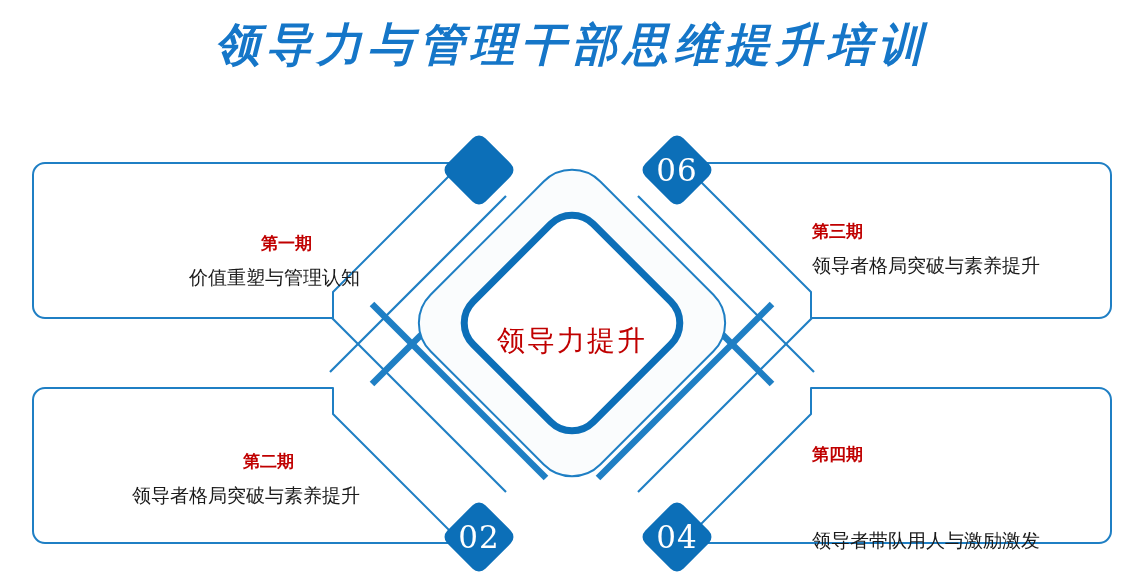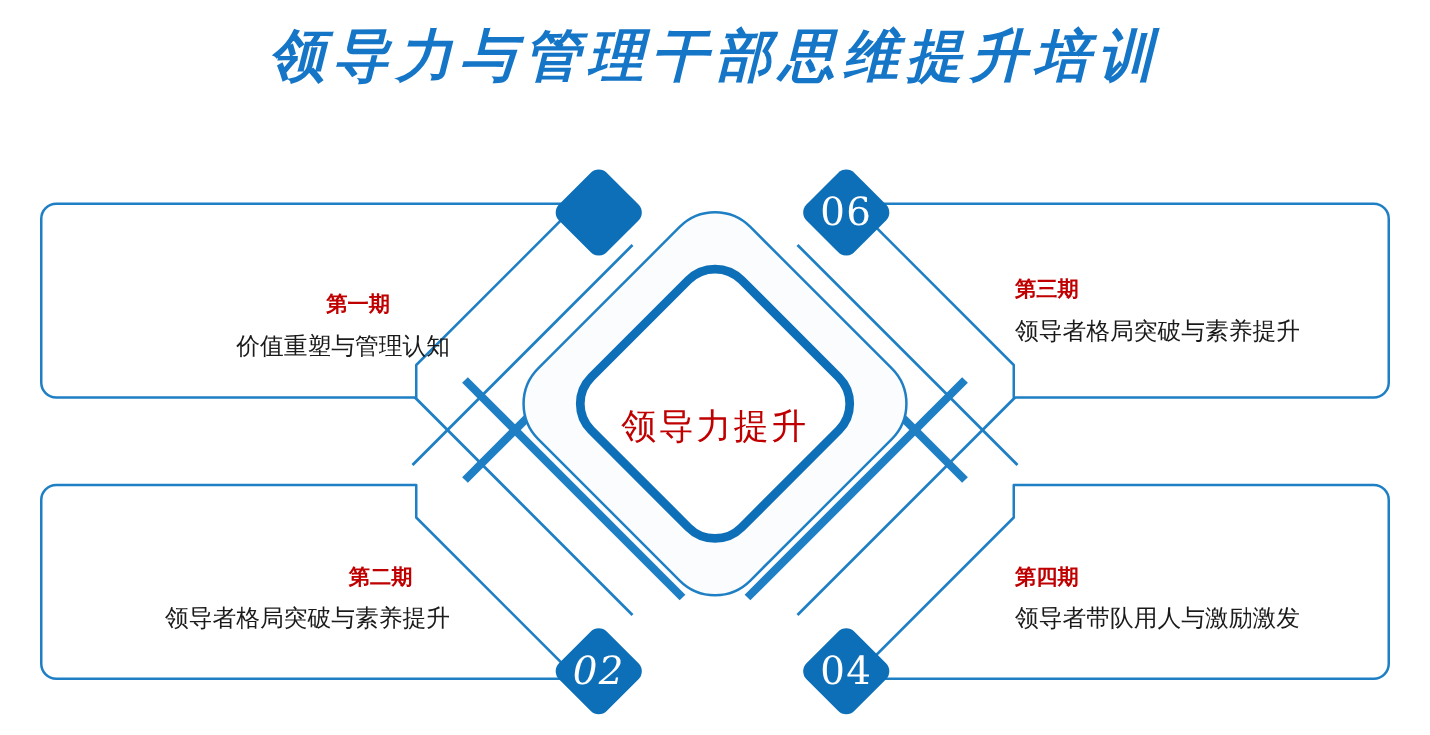--- a/index.html
+++ b/index.html
@@ -69,44 +69,44 @@
     line-height: 1.35;
     margin-top: 9px;
     white-space: nowrap;
   }
 
   
   #card-1-text { left: 60px;  top: 195px; width: 300px; height: 110px; }
   #card-1-text .phase-label { margin-right: 48px; margin-top: 24px; }
   
   #card-2-text { left: 30px;  top: 425px; width: 330px; height: 110px; }
-  #card-2-text .phase-label { margin-right: 30px; }
+  #card-2-text .phase-label { margin-right: 66px; }
   
   #card-3-text { left: 812px; top: 195px; width: 310px; height: 110px; }
   
-  #card-4-text { left: 812px; top: 425px; width: 310px; height: 110px; }
+  #card-4-text { left: 812px; top: 444px; width: 310px; height: 110px; justify-content: space-between; }
 
   
   .badge-num {
     position: absolute;
     width: 74px;
     height: 74px;
     display: flex;
     align-items: center;
     justify-content: center;
     font-family: "DejaVu Serif", "Liberation Serif", serif;
     font-size: 31px;
     font-weight: 400;
     color: #ffffff;
     letter-spacing: 1px;
     pointer-events: none;
   }
   #badge-01-num { left: 442px; top: 133px; }
   #badge-03-num { left: 640px; top: 133px; }
-  #badge-02-num { left: 442px; top: 500px; font-style: italic; }
+  #badge-02-num { left: 442px; top: 500px; }
   #badge-04-num { left: 640px; top: 500px; }
 
   
   #hub-label {
     position: absolute;
     left: 437px;
     top: 322px;
     width: 270px;
     text-align: center;
     font-family: "DejaVu Serif", "Liberation Serif", serif;

